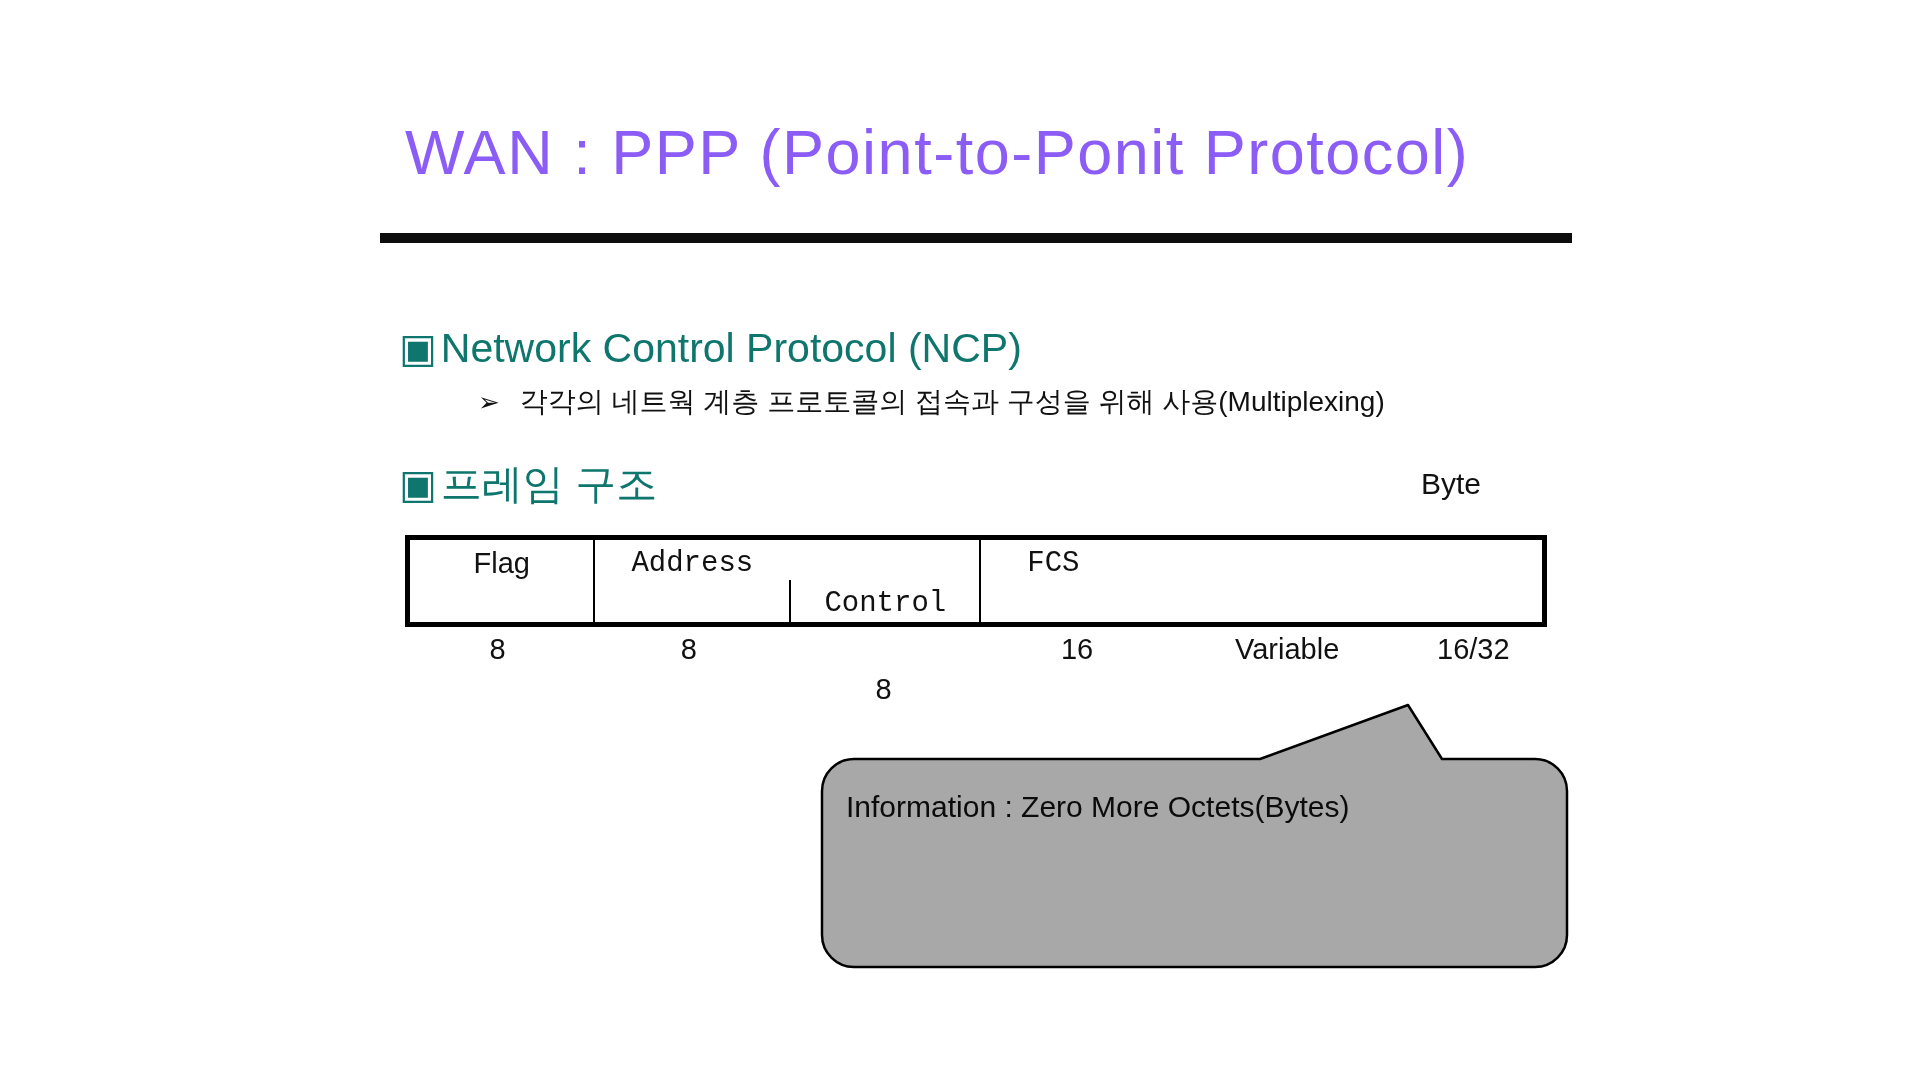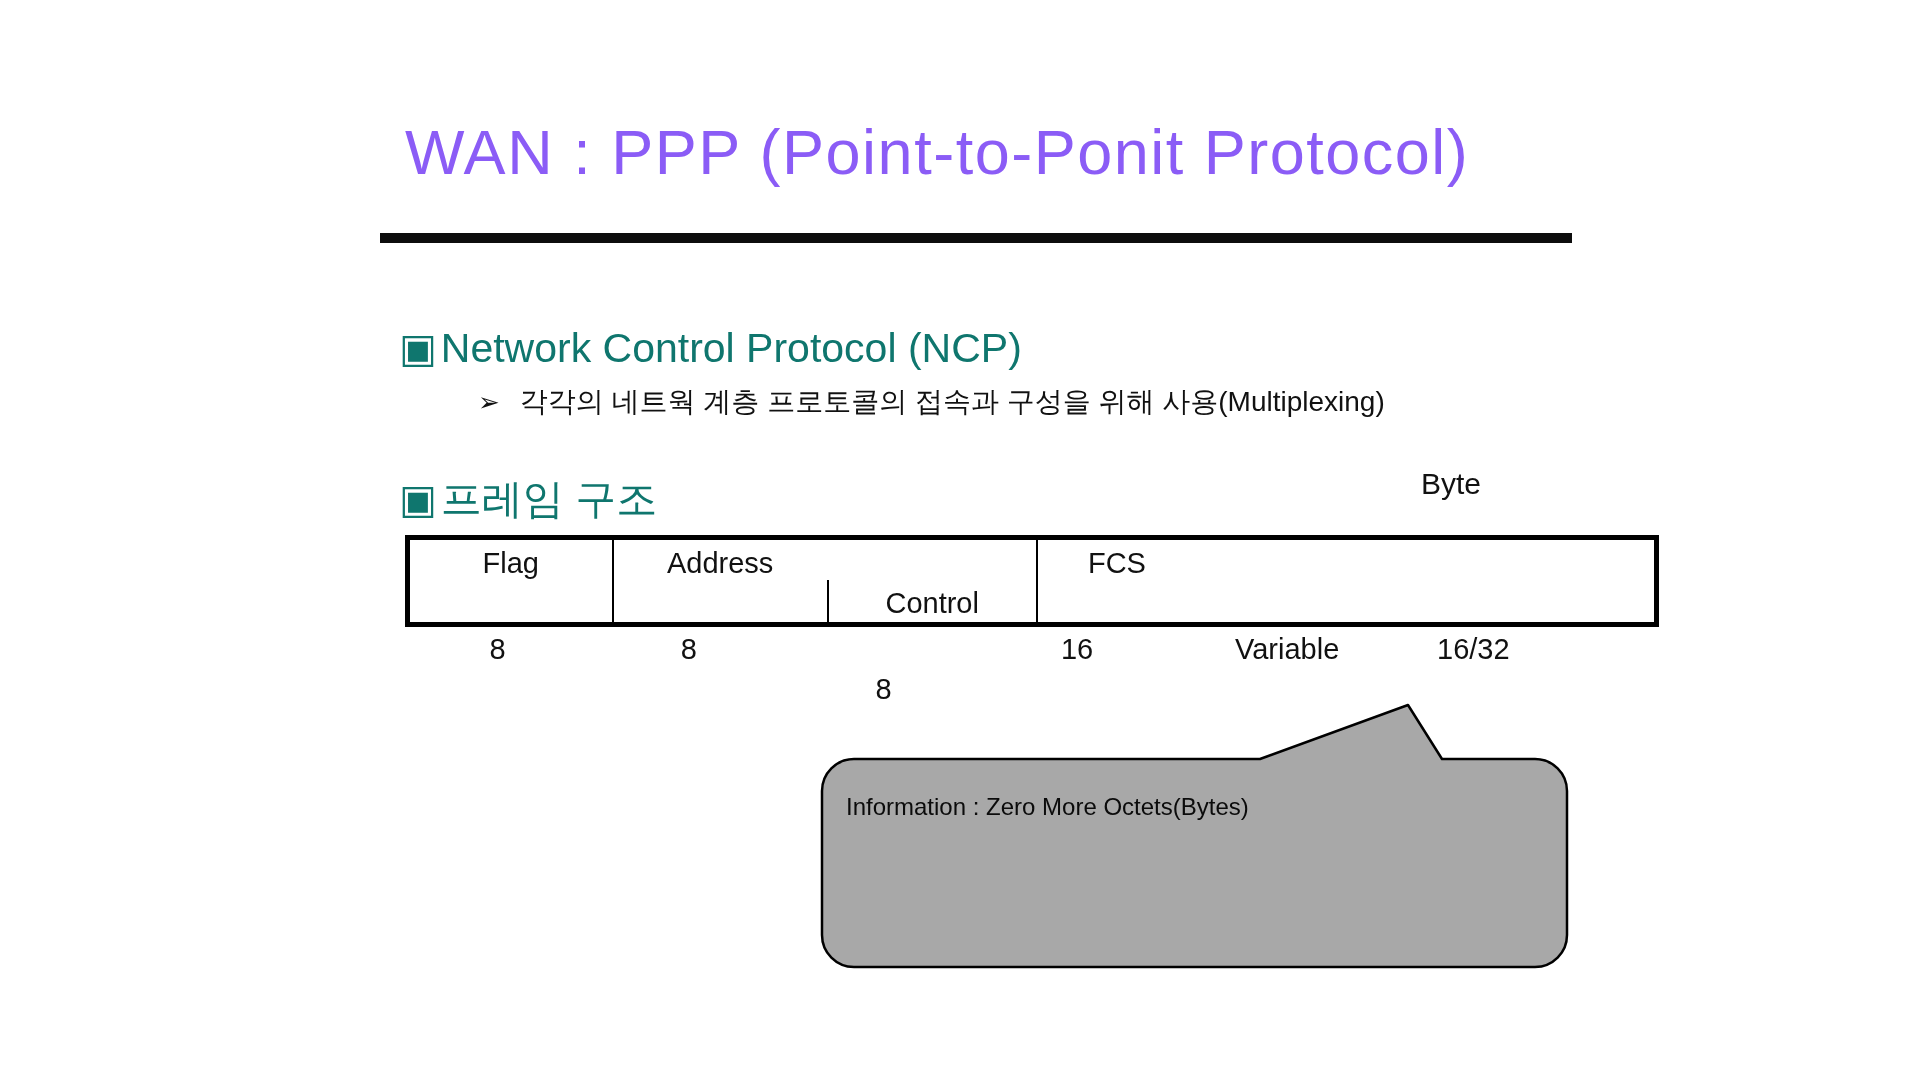--- a/index.html
+++ b/index.html
@@ -37,21 +37,21 @@
 
   .heading {
     position: absolute;
     font-size: 41px;
     font-weight: 400;
     line-height: 1.15;
     white-space: nowrap;
     color: #0f766e;
   }
   #ncp-heading { left: 399px; top: 325px; }
-  #frame-heading { left: 399px; top: 476px; }
+  #frame-heading { left: 399px; top: 461px; }
   .sq-bullet { font-size: 40px; margin-right: 4px; }
 
   .sub-bullet {
     position: absolute;
     left: 478px;
     top: 385px;
     font-size: 28px;
     line-height: 1.2;
     white-space: nowrap;
     color: #111111;
@@ -65,34 +65,34 @@
     left: 1421px;
     top: 467px;
     font-size: 30px;
     color: #111111;
   }
 
   .frame-table {
     position: absolute;
     left: 405px;
     top: 535px;
-    width: 1254px;
+    width: 1142px;
     height: 92px;
     border: 5px solid #000000;
     display: flex;
     background: #ffffff;
   }
   .frame-table .cell {
     padding-top: 7px;
     text-align: center;
     font-size: 29px;
     color: #111111;
     overflow: hidden;
   }
-  .frame-table .cell + .cell { border-left: 2px solid #000000; }
+  .frame-table .cell + .cell { border-left: 2px solid #000000; font-family: Liberation Mono, monospace; }
 
   .sizes-row {
     position: absolute;
     left: 405px;
     top: 633px;
     width: 1142px;
     display: flex;
   }
   .sizes-row .cell {
     text-align: center;
@@ -111,21 +111,21 @@
     position: absolute;
     left: 818px;
     top: 700px;
     width: 760px;
     height: 280px;
   }
   .callout-text {
     position: absolute;
     left: 846px;
     top: 787px;
-    font-size: 24px;
+    font-size: 30px;
     line-height: 39px;
     color: #0b0b0b;
     white-space: nowrap;
   }
 </style>
 </head>
 <body>
 
 <div class="slide">
 

